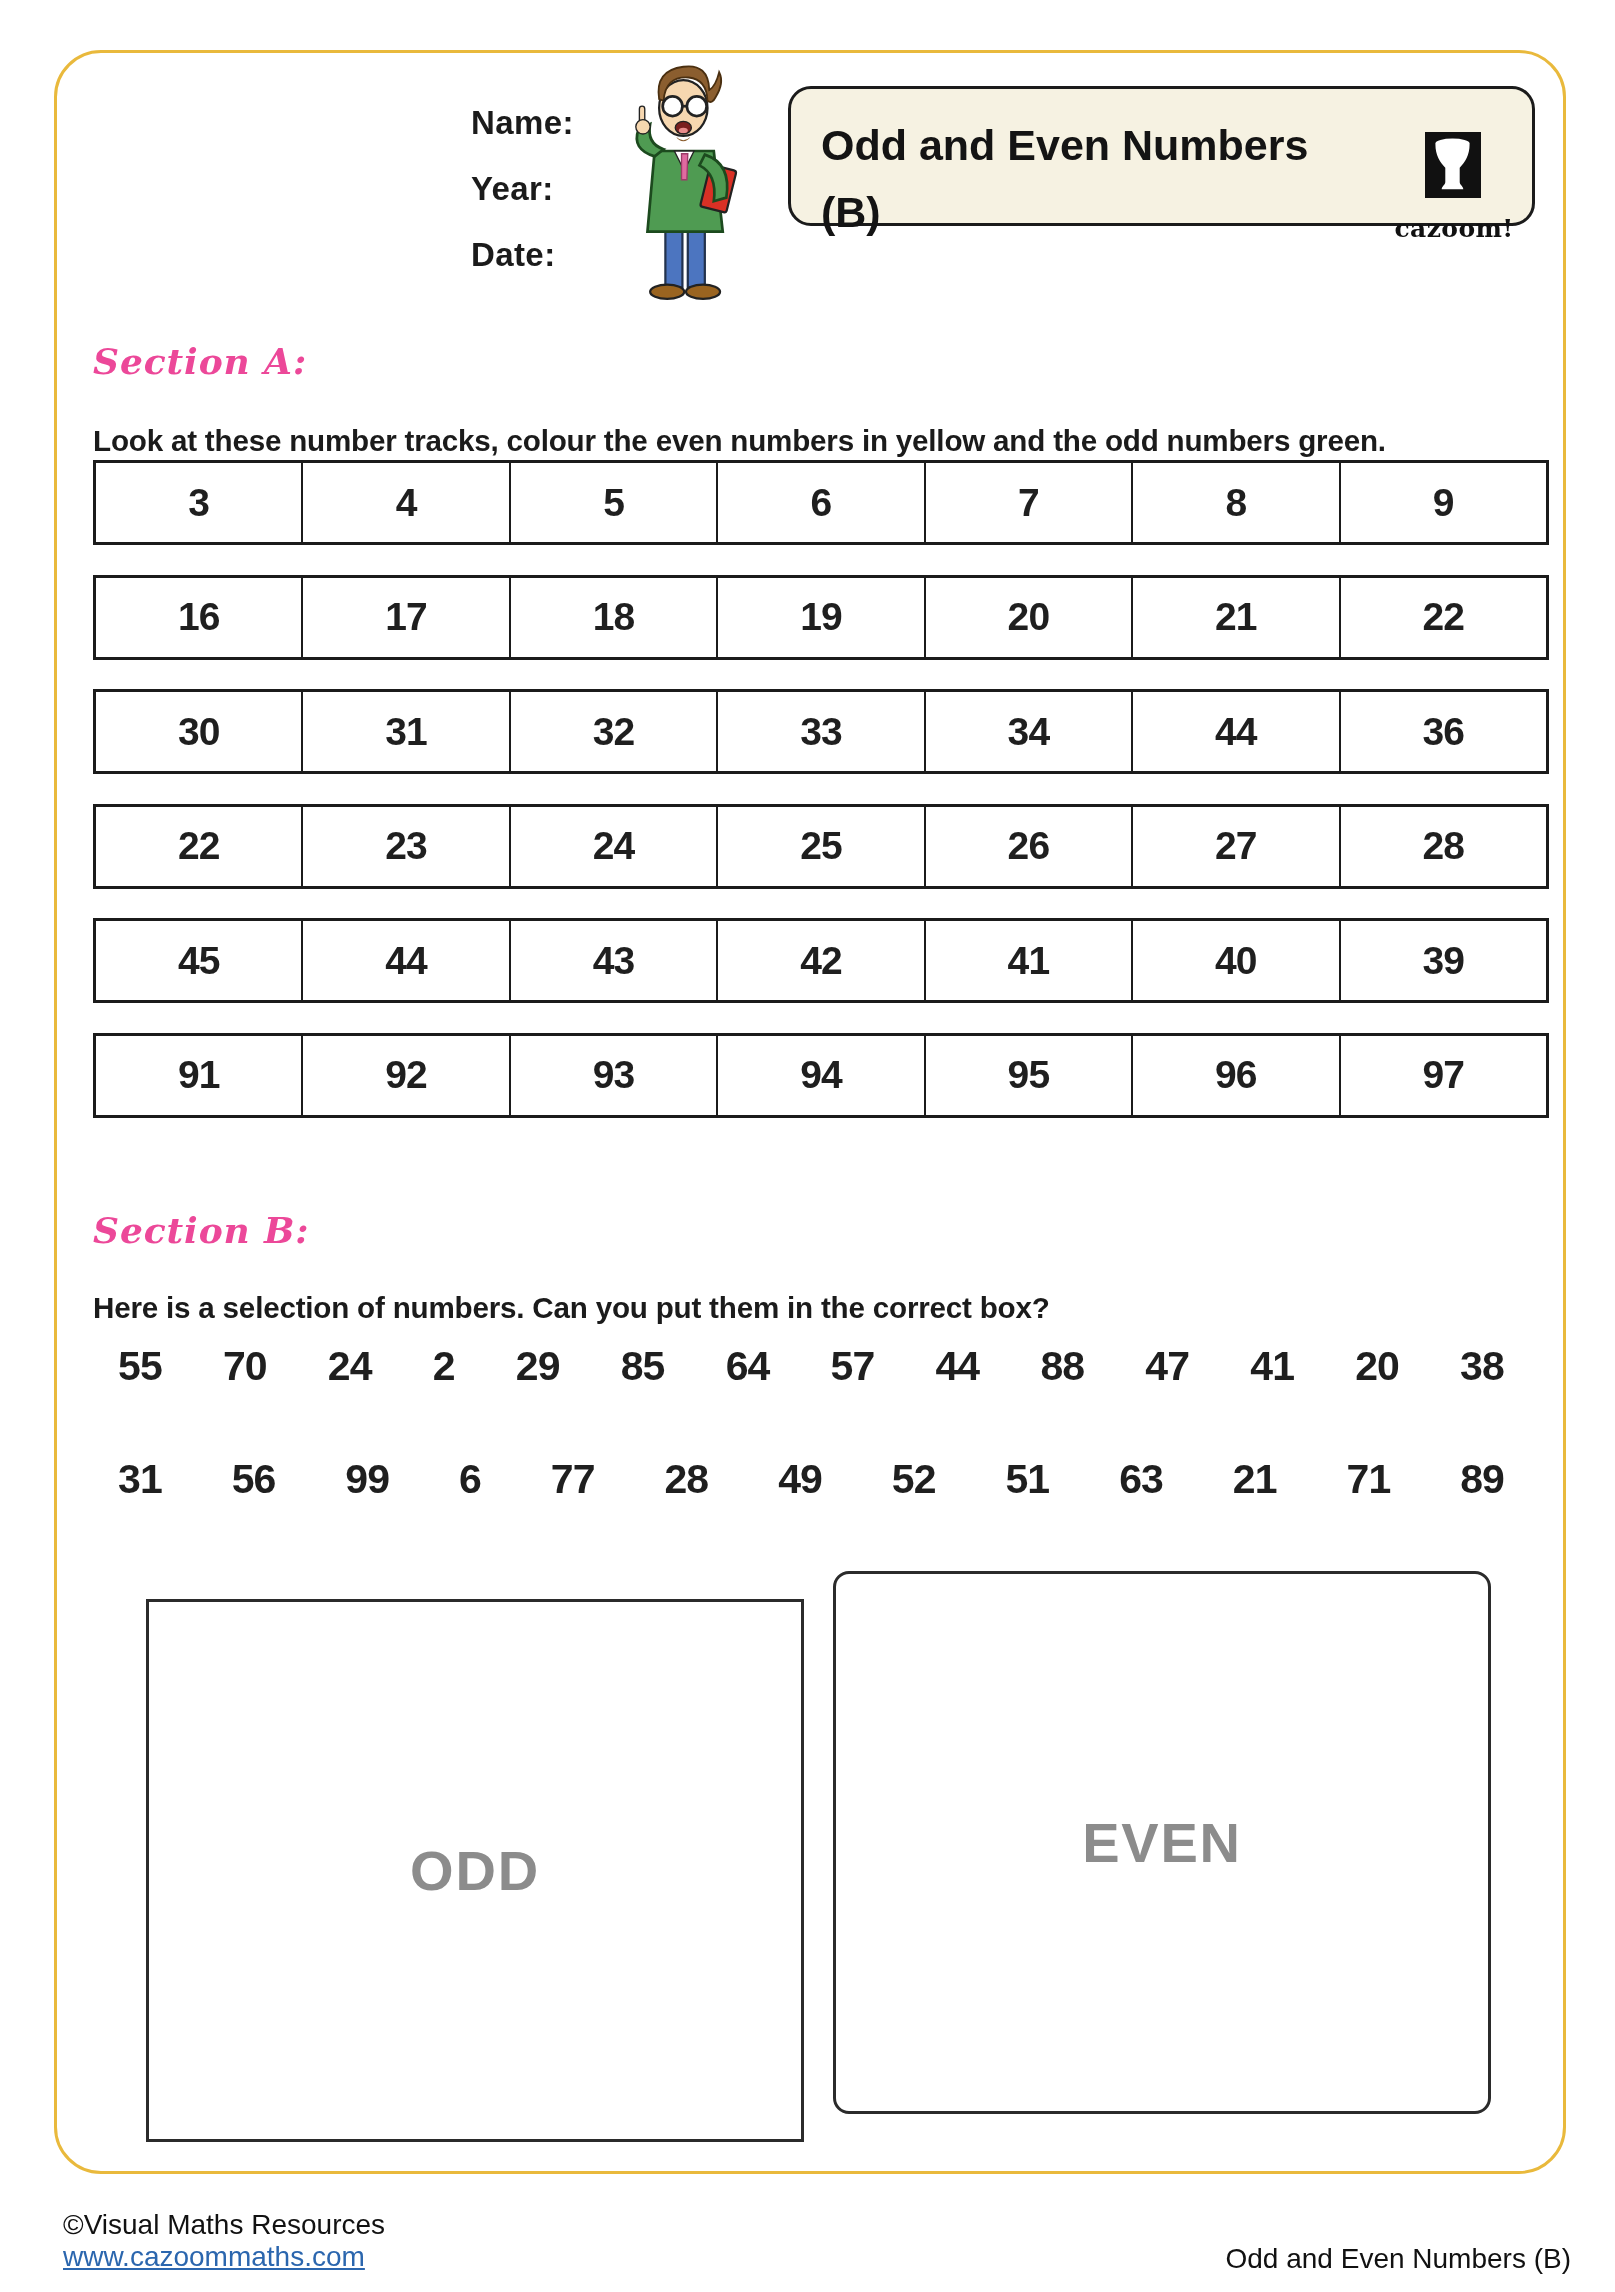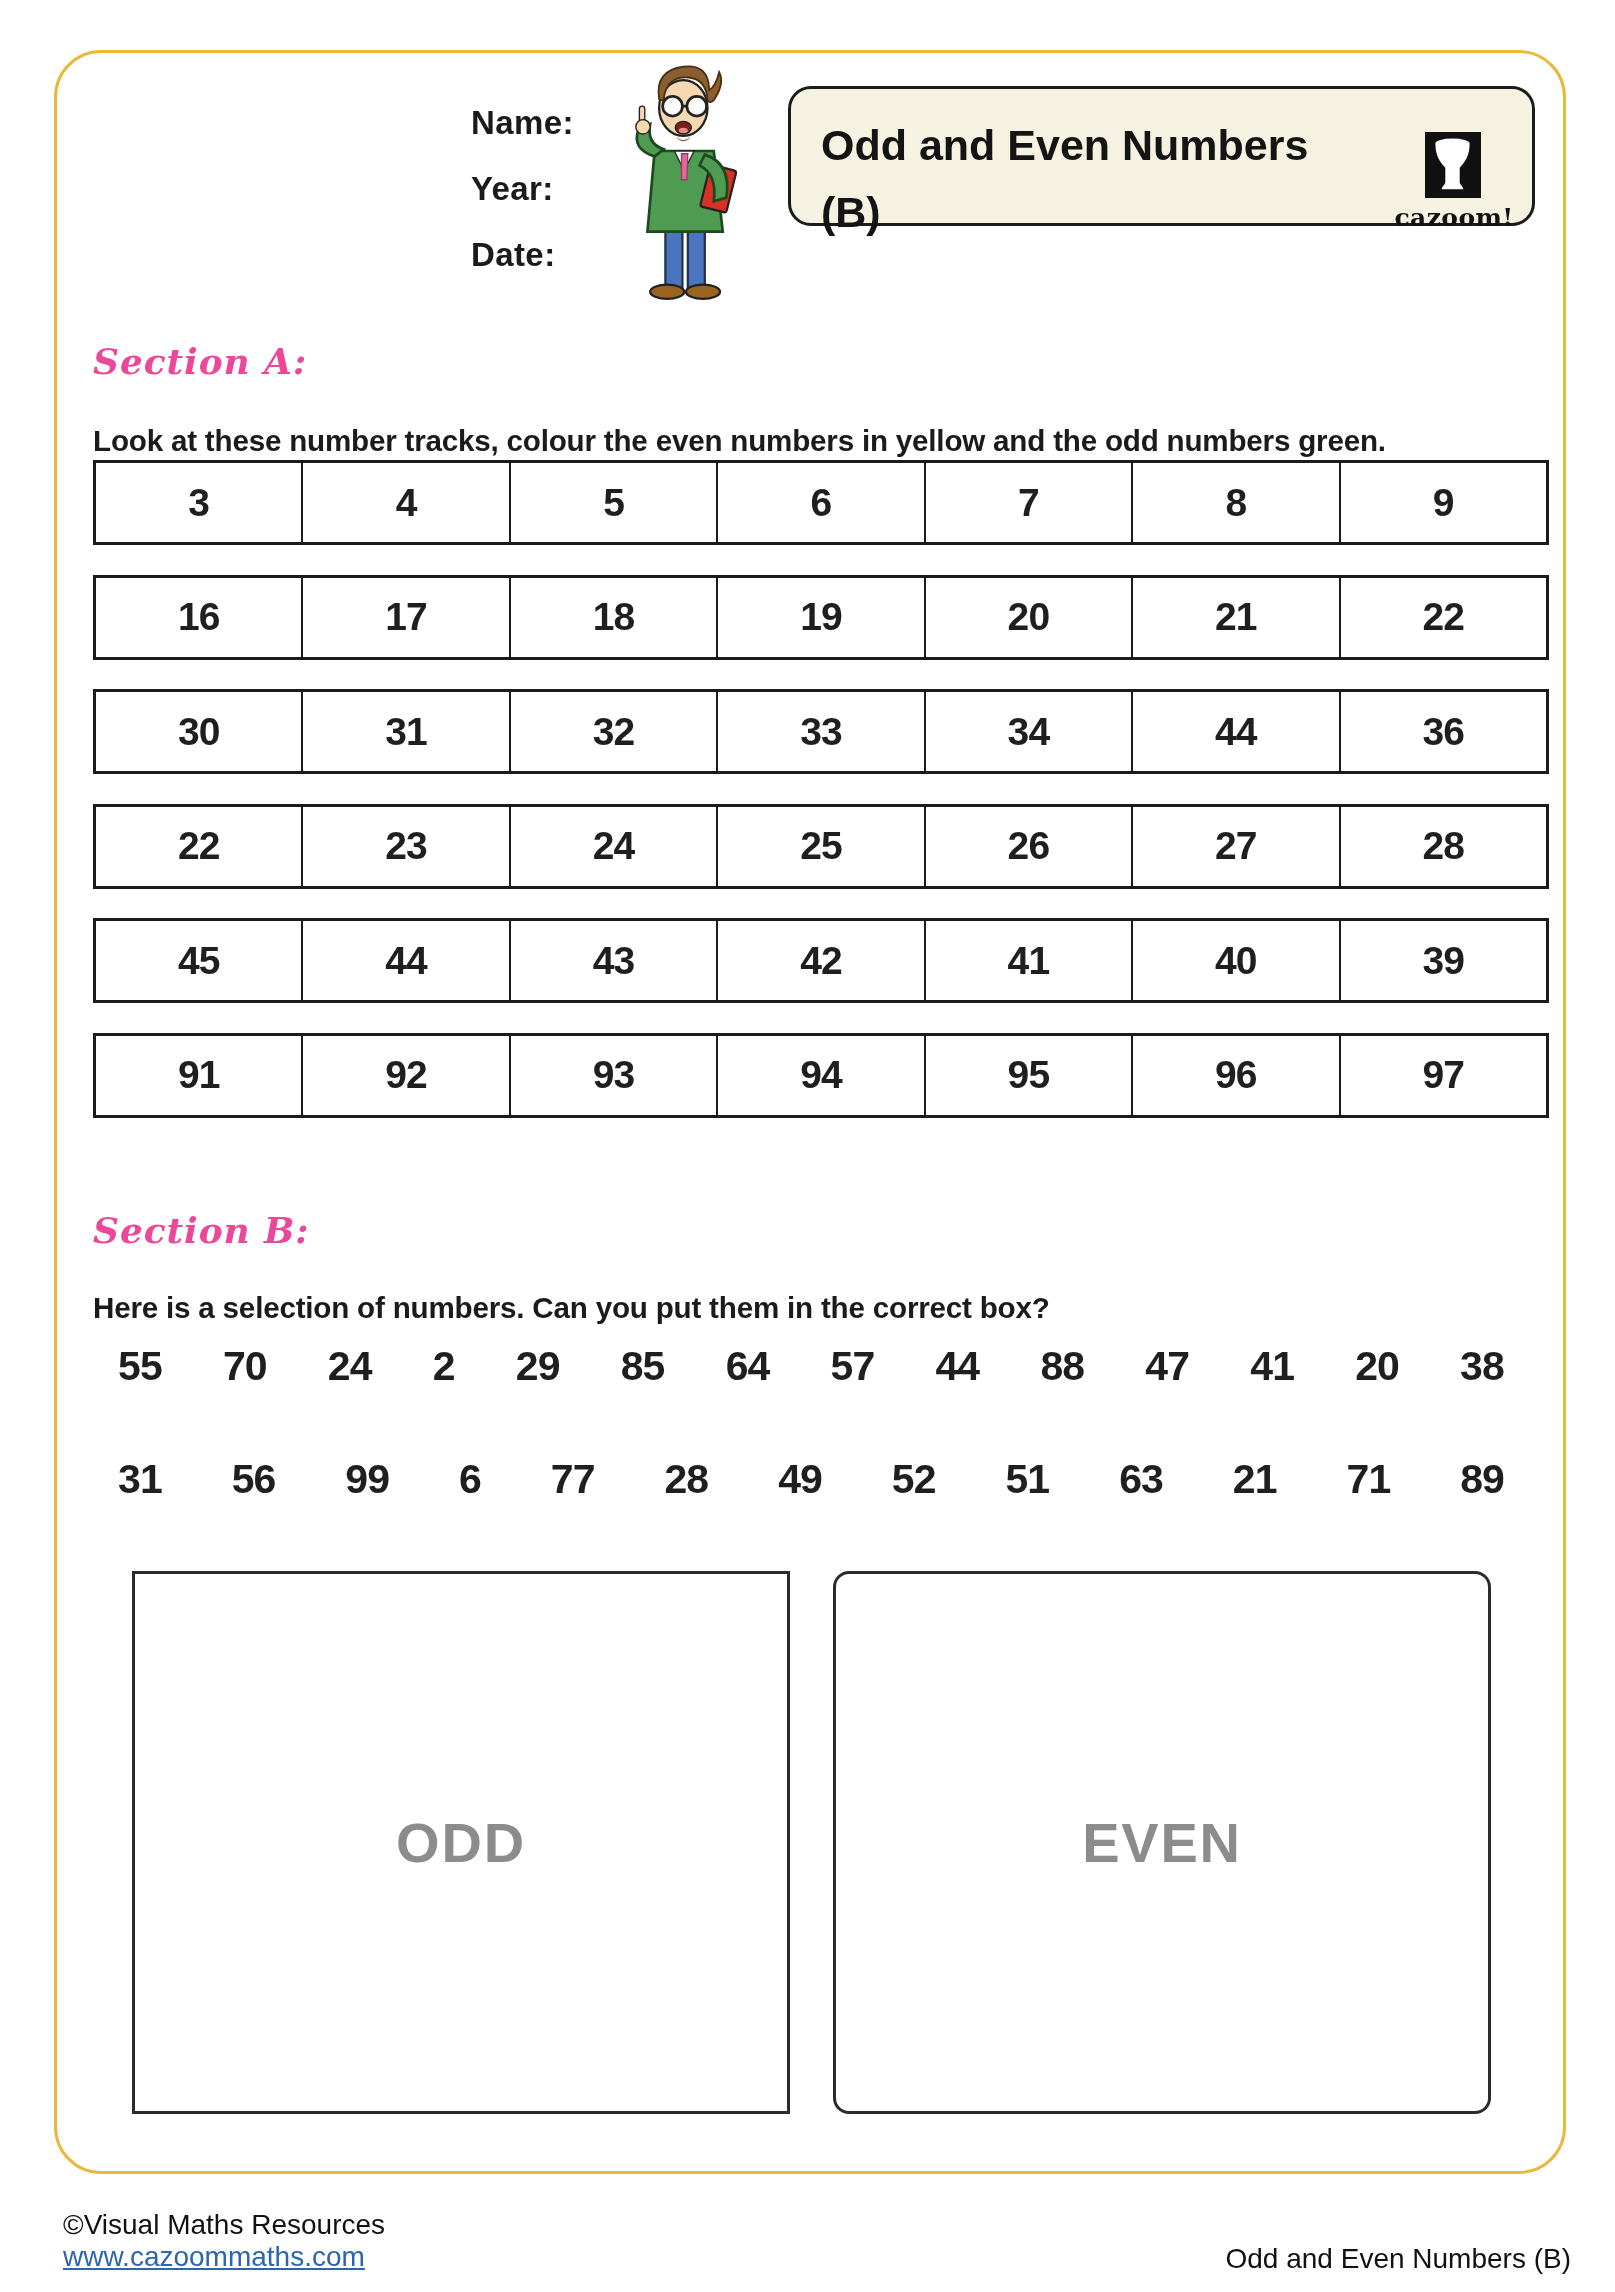--- a/index.html
+++ b/index.html
@@ -41,21 +41,21 @@
     font-size: 43px; font-weight: bold; line-height: 1.55; color: #141414;
     letter-spacing: 0px;
   }
   .logo { position: absolute; right: 21.5px; top: 43px; width: 116px; text-align: center; }
   .logo-box {
     width: 56px; height: 66px; background: #111111; margin: 0 auto;
     display: flex; align-items: center; justify-content: center;
   }
   .logo-text {
     font-family: "DejaVu Serif", serif; font-weight: bold;
-    font-size: 25px; color: #111111; margin-top: 5px; letter-spacing: 0.4px;
+    font-size: 25px; color: #111111; margin-top: 16px; letter-spacing: 0.4px;
   }
   
   .section-heading {
     position: absolute; left: 93px;
     font-family: "DejaVu Serif", serif; font-style: italic; font-weight: bold;
     font-size: 36px; color: #ec4899; letter-spacing: 0.9px; margin-top: 12px;
   }
   .instruction {
     position: absolute; left: 93px;
     font-size: 29.6px; font-weight: bold; color: #1b1b1b; letter-spacing: -0.2px; margin-top: 26px;
@@ -78,21 +78,21 @@
     position: absolute; left: 118px; width: 1386px;
     display: flex; justify-content: space-between;
     font-size: 41px; font-weight: bold; color: #1f1f1f; letter-spacing: -0.9px;
   }
   
   .sort-box {
     position: absolute; top: 1571px; width: 658px; height: 543px;
     border: 3.6px solid #2b2b2b; background: #ffffff;
     display: flex; align-items: center; justify-content: center;
   }
-  .sort-box.odd { left: 132px; }
+  .sort-box.odd { left: 146px; margin-top: 28px; }
   .sort-box.even { left: 833px; border-radius: 16px; }
   .box-label {
     color: #8C8C8C; font-size: 56px; font-weight: bold; letter-spacing: 1.8px;
   }
   
   .footer-copyright { position: absolute; left: 63px; top: 2209px; font-size: 28px; color: #111; }
   .footer-link {
     position: absolute; left: 63px; top: 2241px; font-size: 28px;
     color: #2B66AE; text-decoration: underline; cursor: pointer;
   }

